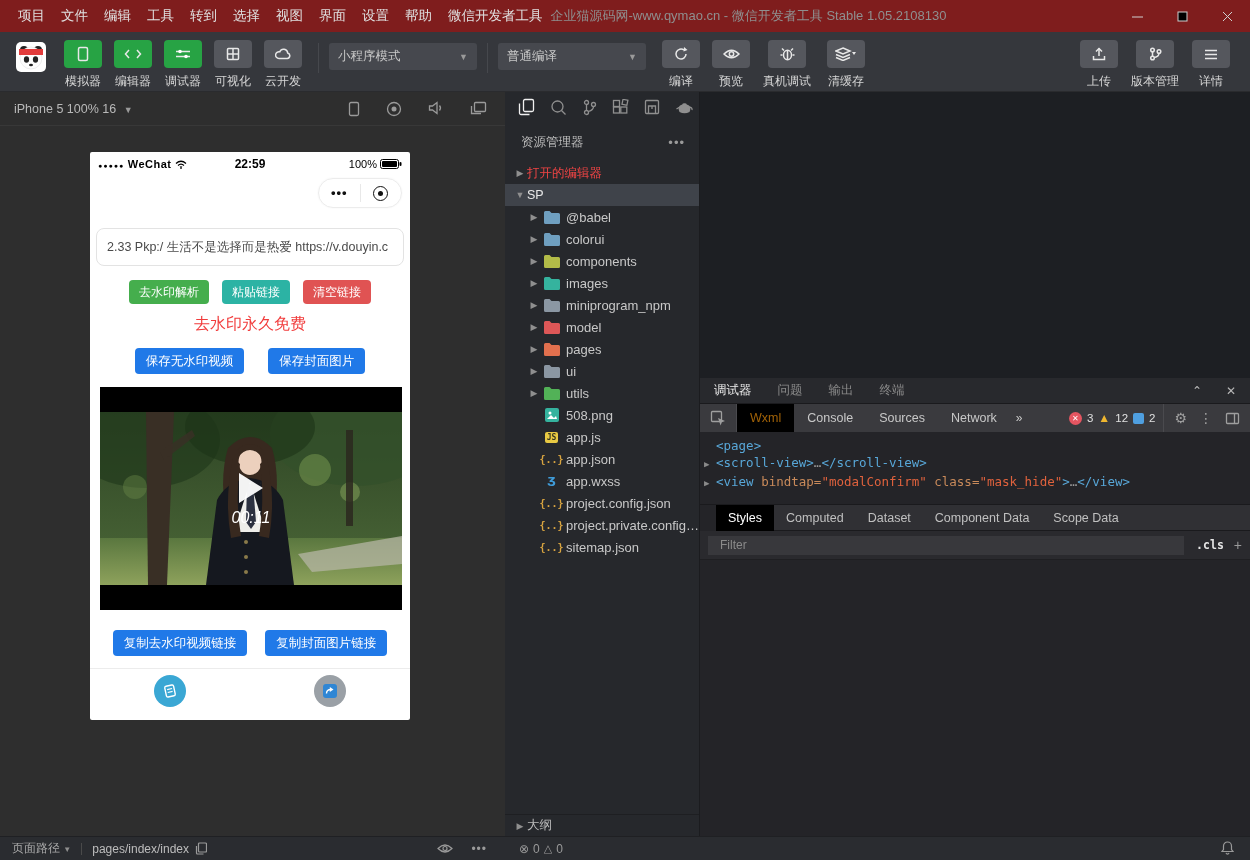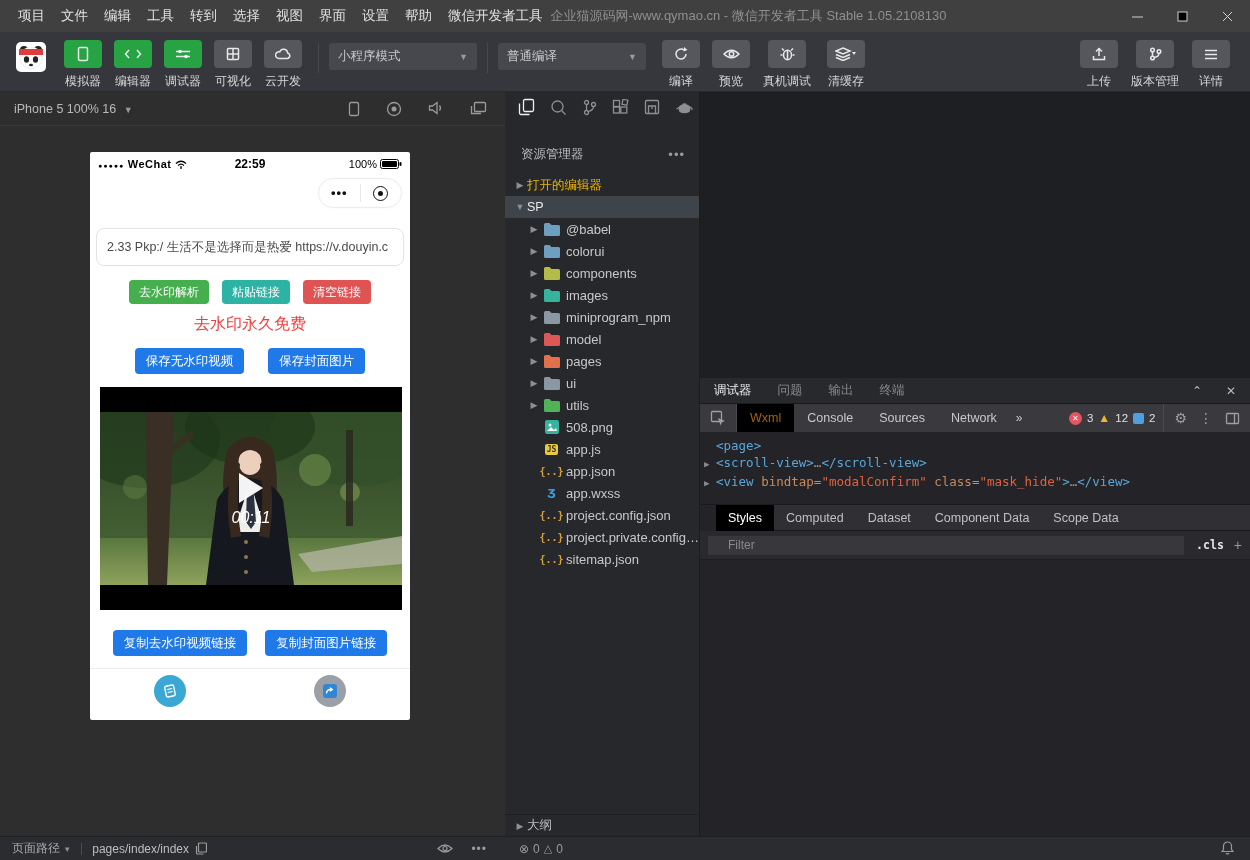--- a/index.html
+++ b/index.html
@@ -1,21 +1,21 @@
 <!DOCTYPE html>
 <html><head>
 <meta charset="utf-8">
 <style>
   * { margin:0; padding:0; box-sizing:border-box; }
   html,body { width:1250px; height:860px; overflow:hidden; background:#1d1f23;
     font-family:"Liberation Sans","DejaVu Sans",sans-serif; }
   .window { position:absolute; inset:0; }
 
   
-  .titlebar { position:absolute; left:0; top:0; right:0; height:32px; background:#404040;
+  .titlebar { position:absolute; left:0; top:0; right:0; height:32px; background:#7f1d1d;
     display:flex; align-items:center; padding-left:10px; }
   .menu-item { color:#e0e0e0; font-size:13.5px; padding:0 8px; cursor:default; }
   .app-title { color:#8f8f8f; font-size:13px; white-space:nowrap;text-align:right; }
   .win-controls { margin-left:auto; display:flex; height:32px; }
   .win-btn { width:45px; height:32px; display:flex; align-items:center; justify-content:center; color:#d0d0d0; }
   .win-btn svg { stroke:#d0d0d0; }
 
   
   .toolbar { position:absolute; left:0; top:32px; right:0; height:60px; background:#35373c;
     display:flex; align-items:flex-start; padding:8px 14px 0 14px; border-bottom:1px solid #2a2b2e; }
@@ -79,21 +79,21 @@
   .p-tab { text-align:center; width:80px; }
   .p-tab-circle { width:32px; height:32px; border-radius:50%; margin:0 auto; display:flex;
     align-items:center; justify-content:center; }
   .p-tab-label { font-size:10px; color:#555; margin-top:12px; }
 
   
   .explorer { position:absolute; left:505px; top:0; width:195px; bottom:0; background:#26282c; border-right:1px solid #1b1c1f; }
   .exp-icons { height:34px; display:flex; align-items:center; gap:15px; padding:0 0 0 13px; }
   .exp-icons svg { stroke:#8f8f8f; fill:none; stroke-width:1.3; }
   .exp-icons .active svg { stroke:#f0f0f0; }
-  .exp-title-row { height:24px; display:flex; align-items:center; padding:0 14px 0 16px; margin-top:16px; }
+  .exp-title-row { height:24px; display:flex; align-items:center; padding:0 14px 0 16px; margin-top:4px; }
   .exp-title { color:#bdbdbd; font-size:12.5px; }
   .exp-more { margin-left:auto; color:#9a9a9a; font-size:13px; letter-spacing:1px; }
   .tree { margin-top:8px; font-size:13px; color:#c8c8c8; }
   .tree-row { height:22px; display:flex; align-items:center; padding-left:8px; white-space:nowrap; }
   .tree-row .tw { width:14px; font-size:9px; color:#8f8f8f; text-align:center; flex:none; }
   .tree-row.item { padding-left:22px; }
   .tree-row.selected { background:#3f434a; color:#e8e8e8; }
   .tree-icon { width:17px; height:14px; margin:0 6px 0 2px; flex:none; display:flex; align-items:center; justify-content:center; }
   .tree-label { overflow:hidden; text-overflow:ellipsis; }
   .fi { font-family:"DejaVu Sans Mono",monospace; font-weight:bold; }
@@ -130,21 +130,21 @@
   .code-line .marker { display:inline-block; width:12px; margin-left:-12px; color:#8a8a8a; font-size:9px; }
   .tok-tag { color:#58a7d8; }
   .tok-attr { color:#c98a5a; }
   .tok-val { color:#e0623d; }
   .tok-dim { color:#9a9a9a; }
   .styles-row { height:26px; background:#303034; display:flex; align-items:center; border-bottom:1px solid #1a1a1d;margin-left:16px; }
   .st-tab { height:26px; line-height:26px; padding:0 12px; font-size:12.5px; color:#c0c0c0; white-space:nowrap; }
   .st-tab.active { background:#000; color:#fff; }
   .filter-row { height:29px; background:#2a2a2e; display:flex; align-items:center; padding:0 8px; border-bottom:1px solid #1f1f22; }
   .filter-input { flex:1; height:19px; background:#38383c; border-radius:0; color:#8a8a8a; font-size:12px;
-    display:flex; align-items:center; padding:0 20px; }
+    display:flex; align-items:center; padding:0 12px; }
   .cls-label { color:#e6e6e6; font-size:11.5px; font-family:"DejaVu Sans Mono",monospace; font-weight:bold; margin:0 10px 0 12px; }
   .plus-label { color:#9a9a9a; font-size:14px; }
 
   
   .statusbar { position:absolute; left:0; bottom:0; right:0; height:24px; background:#2a2c30;
     border-top:1px solid #1f2023; display:flex; align-items:center; font-size:12px; color:#a8a8a8; }
   .sb-left { display:flex; align-items:center; padding-left:12px; gap:6px; width:505px; position:relative; height:100%; }
   .sb-caret { font-size:8px; color:#8f8f8f; }
   .sb-vdiv { width:1px; height:12px; background:#4a4a4a; margin:0 4px; }
   .sb-path { color:#bdbdbd; }
@@ -522,21 +522,21 @@
               <ellipse cx="9.5" cy="4.5" rx="2.2" ry="1.2" fill="#8f8f8f" stroke="none"></ellipse>
             </svg></span>
       </div>
       <div class="exp-title-row">
         <span class="exp-title">资源管理器</span>
         <span class="exp-more">•••</span>
       </div>
       <div class="tree">
         <div class="tree-row">
           <span class="tw">▶</span>
-          <span class="tree-label" style="color:#eab308;font-size:12.5px">打开的编辑器</span>
+          <span class="tree-label" style="color:#ef4444;font-size:12.5px">打开的编辑器</span>
         </div>
         <div class="tree-row selected">
           <span class="tw">▼</span>
           <span class="tree-label" style="font-size:12.5px">SP</span>
         </div>
         <div>
             <div class="tree-row item">
               <span class="tw">▶</span>
               <span class="tree-icon">
                 <svg width="16" height="13" viewBox="0 0 16 13">

